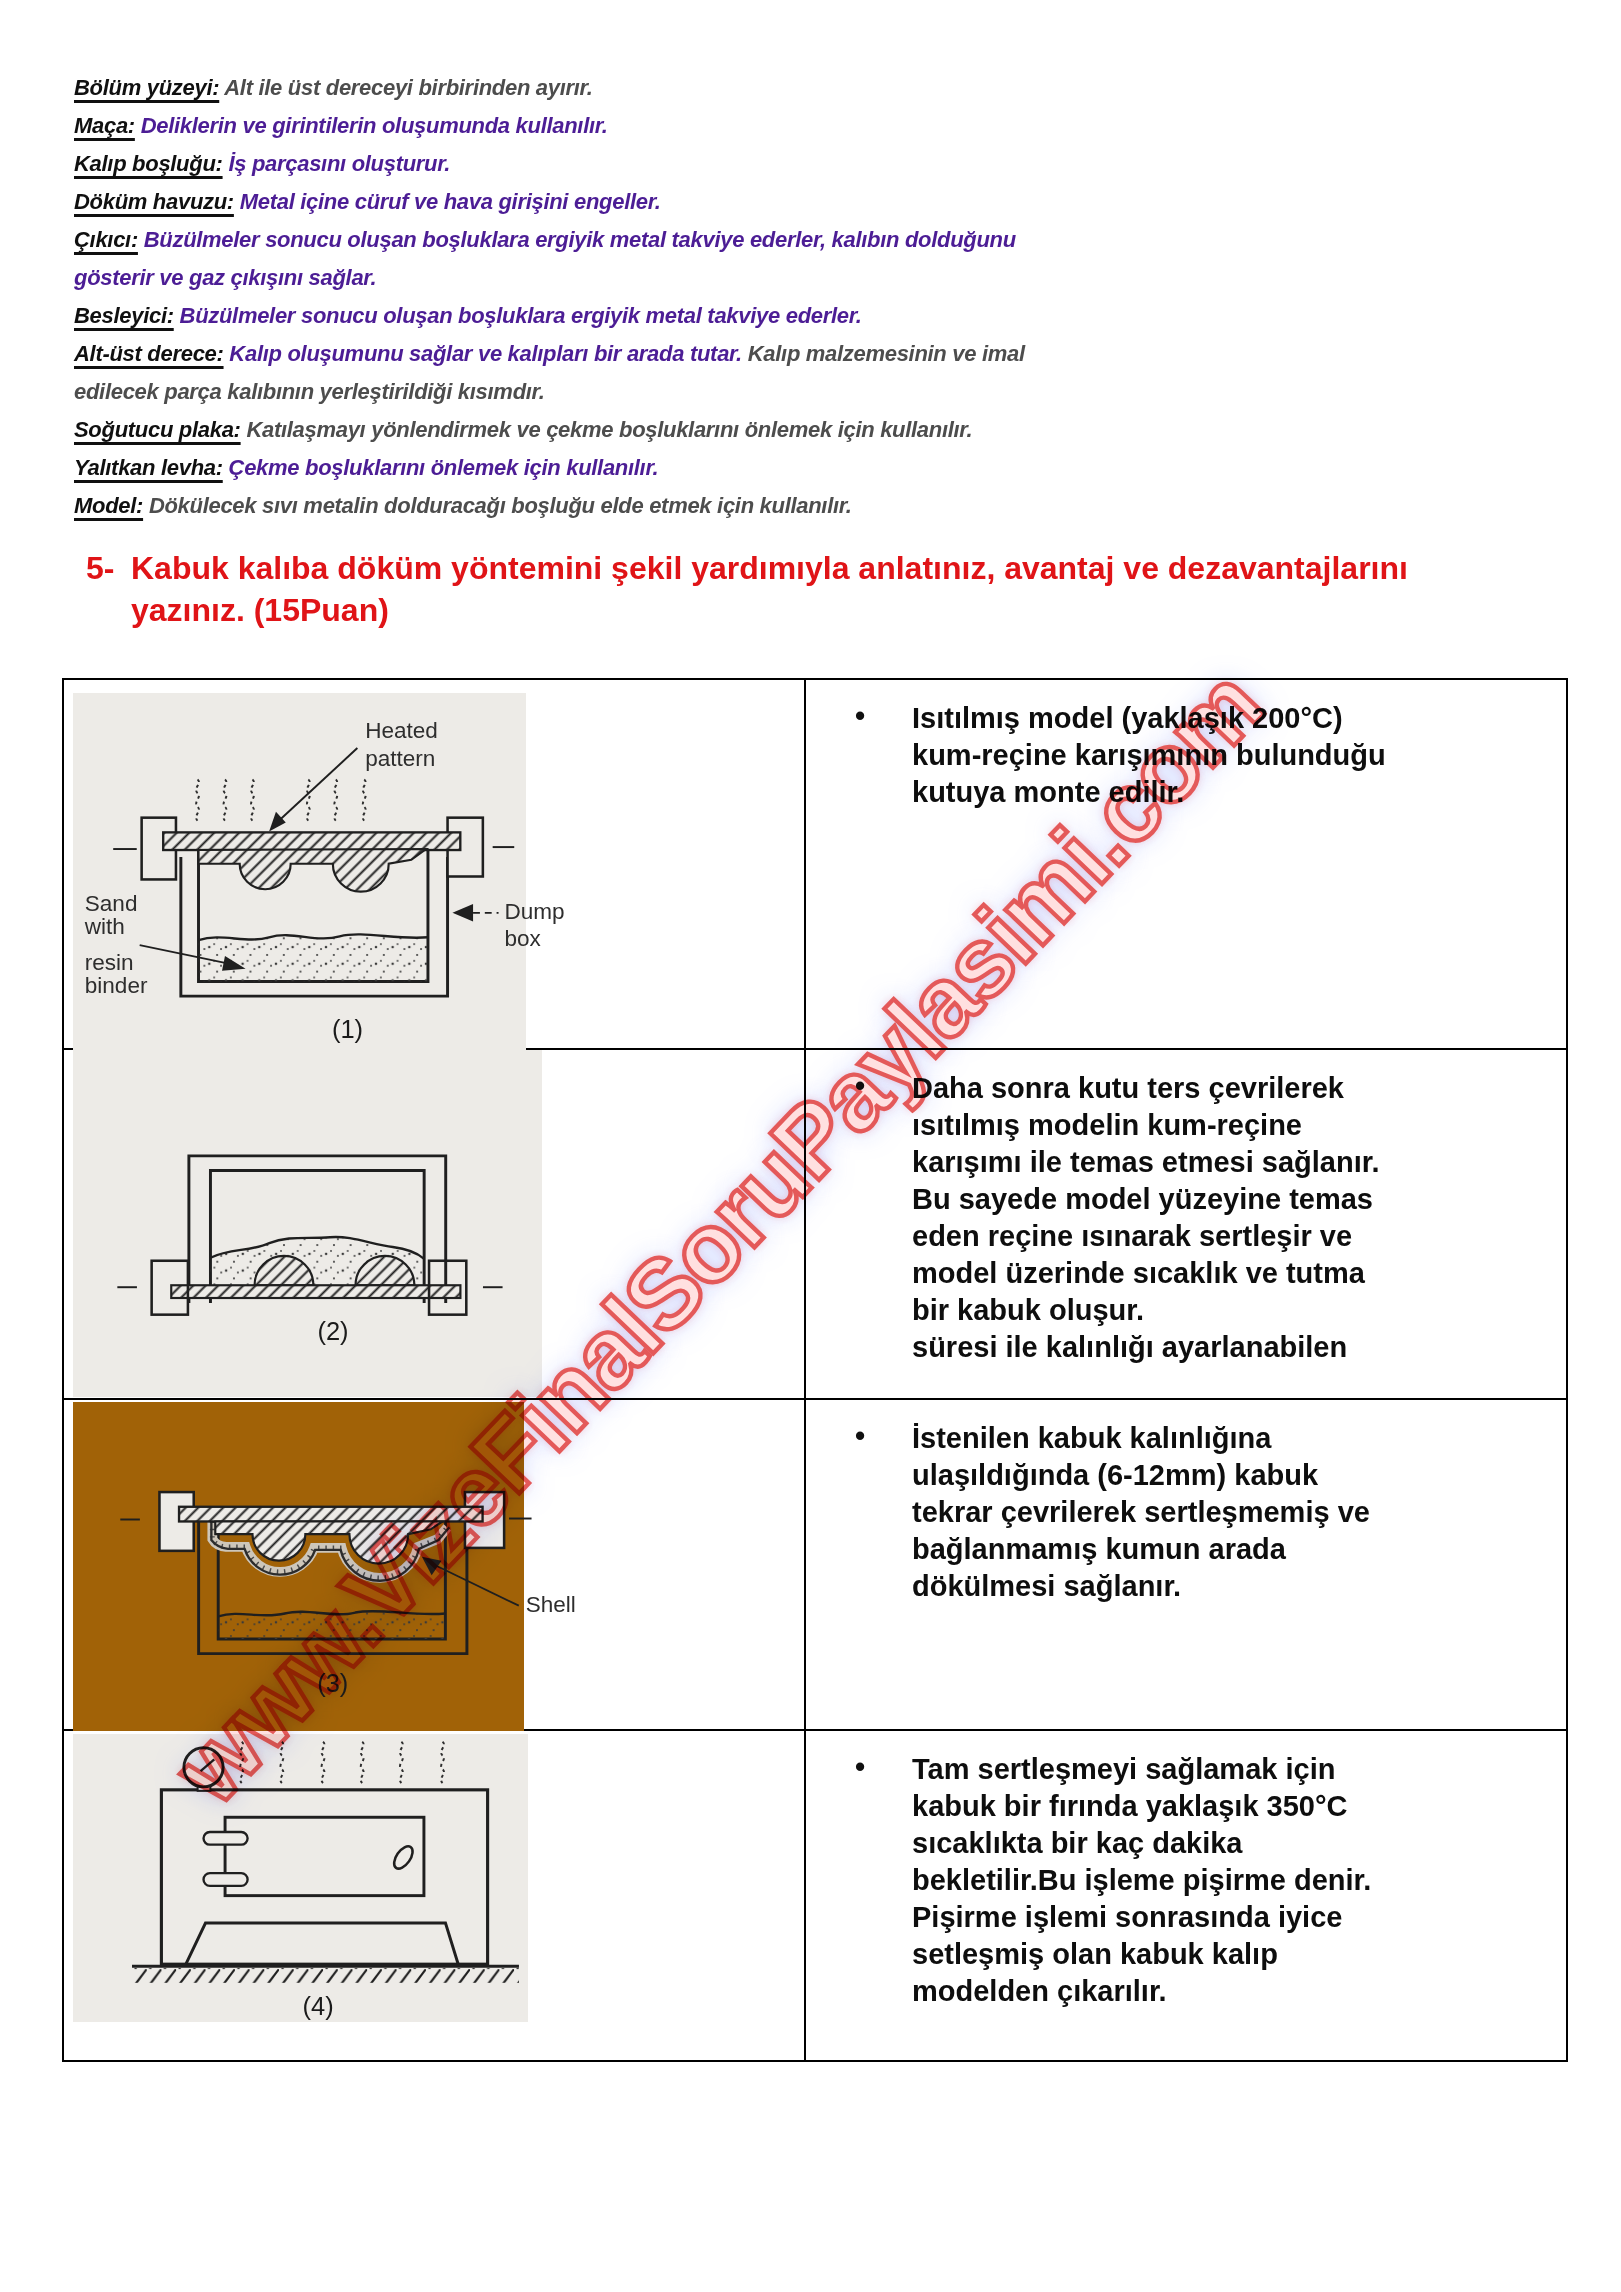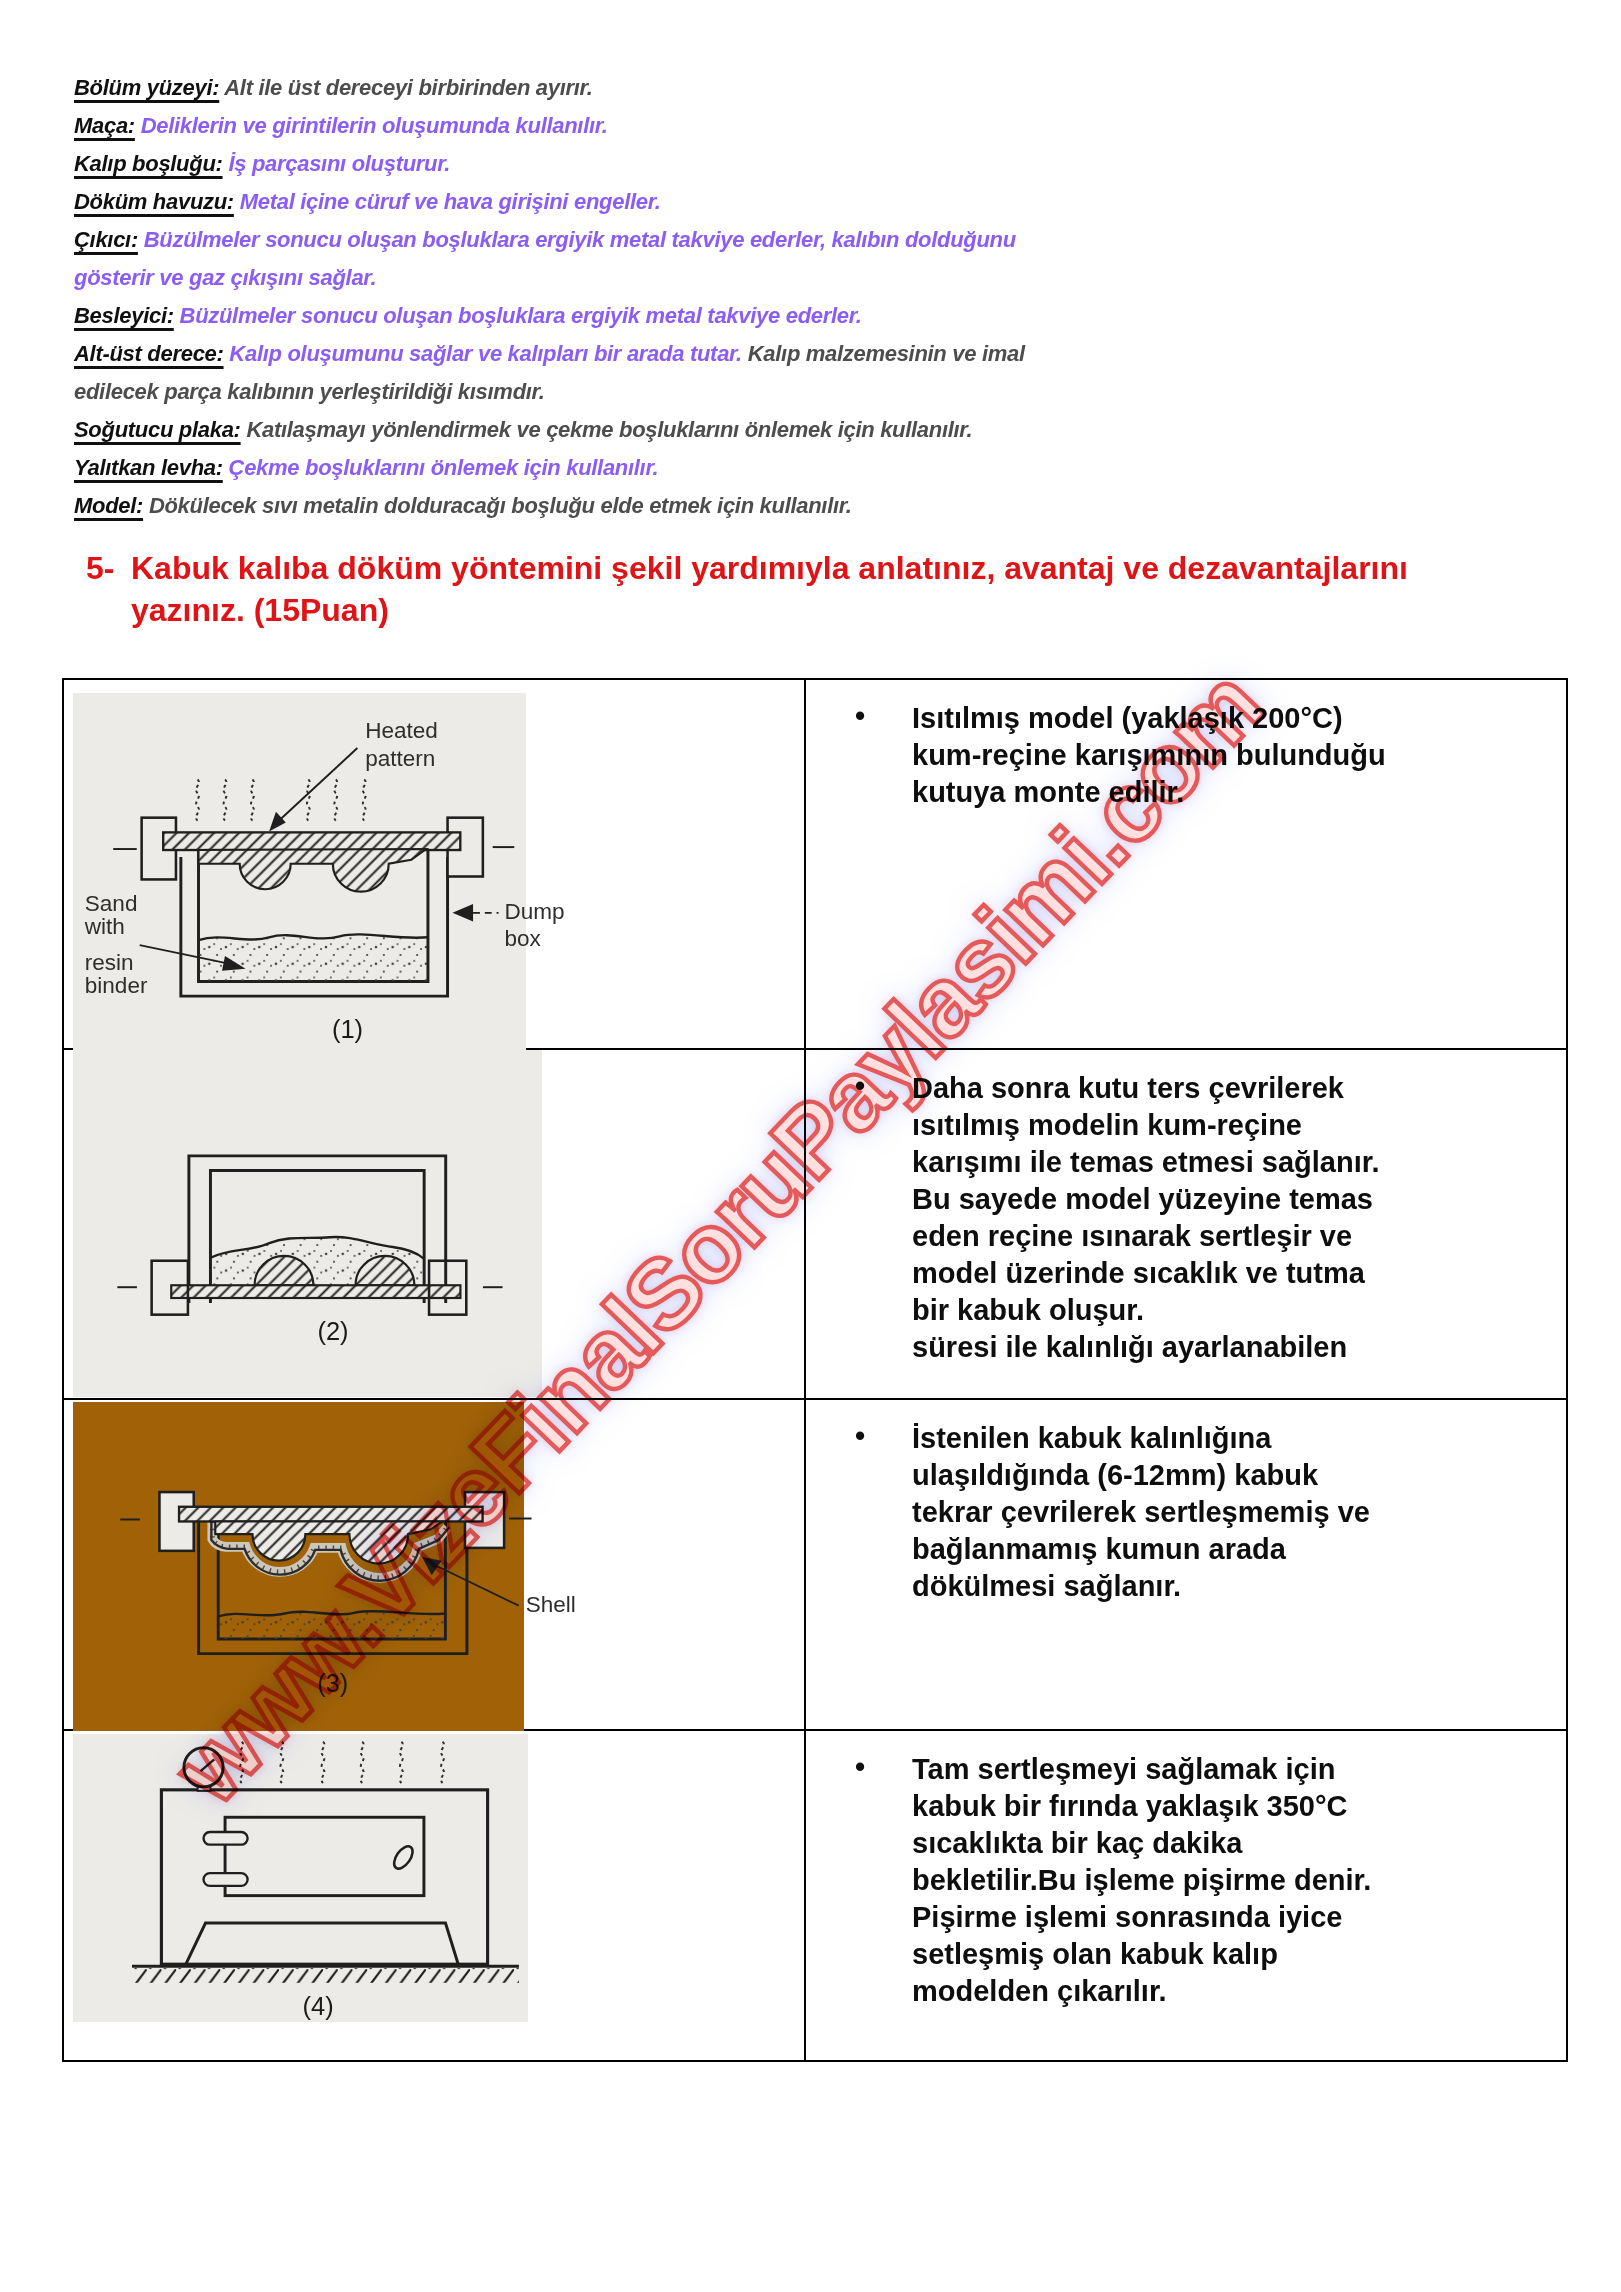--- a/index.html
+++ b/index.html
@@ -5,21 +5,21 @@
   html,body { margin:0; padding:0; }
   body {
     width:1621px; height:2293px; position:relative; background:#ffffff;
     font-family:"Liberation Sans", sans-serif; overflow:hidden;
   }
   
   .defs { position:absolute; left:74px; top:69px; }
   .def-line { font-size:22px; line-height:38px; font-weight:bold; font-style:italic;
               white-space:nowrap; letter-spacing:-0.3px; }
   .seg-term { color:#101010; text-decoration:underline; text-decoration-thickness:2.9px; text-underline-offset:4.9px; }
-  .seg-dark { color:#8b5cf6; }
+  .seg-dark { color:#4c1d95; }
   .seg-gray { color:#4d4d4d; }
   
   .question { position:absolute; left:86px; top:547px; display:flex; font-weight:bold;
               font-size:32px; line-height:42px; color:#e01417; }
   .q-num { width:45px; flex:none; }
   .q-line { white-space:nowrap; }
   
   .sheet-table { position:absolute; left:62px; top:678px; width:1506px; height:1384px;
                  border:2.9px solid #000; box-sizing:border-box;
                  display:grid; grid-template-columns:742px 1fr; grid-template-rows:370px 350px 331px 1fr;

